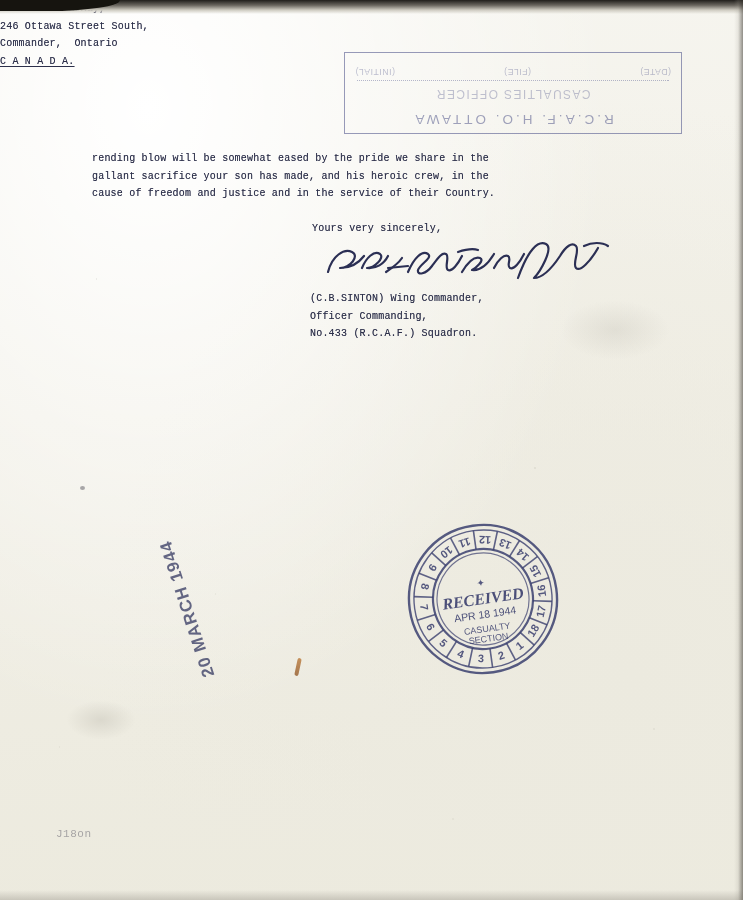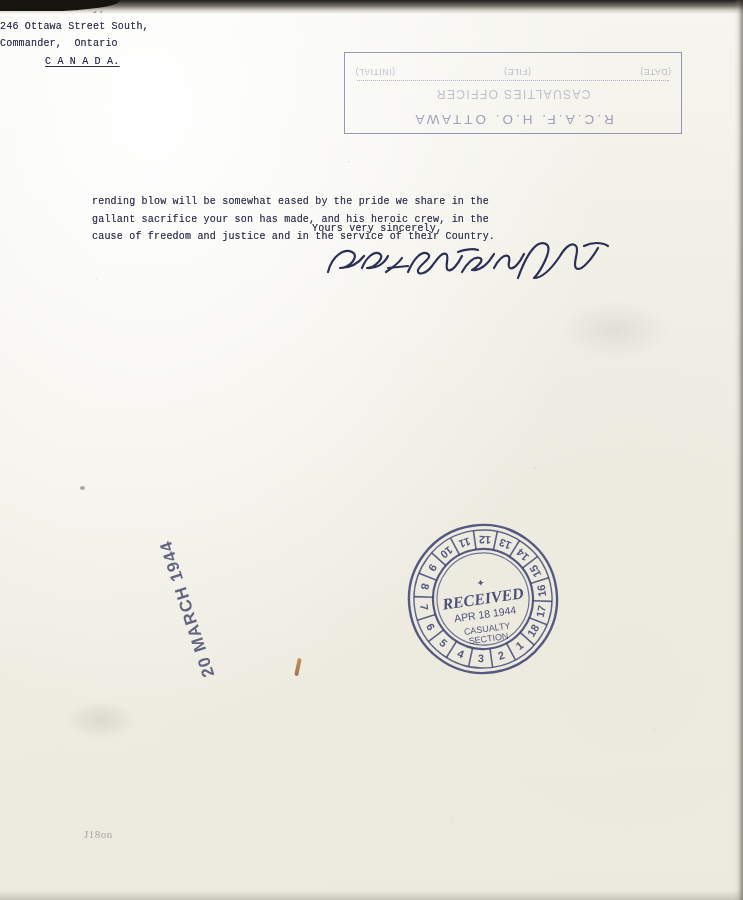--- a/index.html
+++ b/index.html
@@ -75,30 +75,29 @@
     position: absolute;
     color: #2c2f4a;
     font-family: Liberation Mono, monospace;
     font-size: 10px;
     line-height: 17.5px;
     letter-spacing: .2px;
     white-space: pre;
     text-shadow: 0 0 .6px rgba(44,47,74,.55);
   }
 
-  #body-par   { left: 92px;  top: 150px; margin-top: 43px; }
+  #body-par   { left: 92px;  top: 150px; }
   #closing    { left: 312px; top: 220px; }
   #sig-block  { left: 310px; top: 290px; }
   #address    { left: 92px;  top: 378px; }
 
   
   .underline-word {
     text-decoration: underline;
     text-underline-offset: 2px;
-    padding-left: 45px;
   }
 
   
   #signature {
     position: absolute;
     left: 322px;
     top: 238px;
     width: 290px;
     height: 52px;
     color: #2b2f54;
@@ -186,25 +185,24 @@
     border-radius: 2px;
     opacity: .75;
   }
 
   
   #bottom-ref {
     position: absolute;
     left: 56px;
     top: 828px;
     color: #6d6a74;
-    font-family: Liberation Serif, serif;
+    font-family: Liberation Mono, monospace;
     font-size: 11px;
     letter-spacing: .5px;
     opacity: .55;
-    margin-left: 28px;
   }
 
   
   .smudge {
     position: absolute;
     border-radius: 50%;
     pointer-events: none;
   }
   #smudge-1 { left: 80px;  top: 486px; width: 5px;  height: 4px;  background: rgba(70,68,80,.45); }
   #smudge-2 { left: 66px;  top: 700px; width: 70px; height: 40px; background: radial-gradient(ellipse, rgba(150,146,134,.22), rgba(150,146,134,0) 70%); }
@@ -251,20 +249,23 @@
         <path d="M86 34 C 92 20, 100 12, 106 16 C 111 20, 98 26, 96 32 C 95 38, 104 36, 110 28 C 116 20, 120 14, 124 16 C 128 18, 122 30, 126 32 C 130 34, 136 26, 140 18"></path>
         <path d="M136 14 C 142 12, 150 10, 156 12"></path>
         <path d="M140 34 C 146 24, 152 18, 158 20 C 163 22, 154 30, 150 32 C 158 33, 166 26, 172 16"></path>
         <path d="M172 30 C 176 22, 182 16, 186 18 C 190 20, 184 28, 188 30 C 192 32, 198 24, 202 16"></path>
         <path d="M196 40 C 206 12, 216 2, 224 6 C 232 10, 218 34, 212 40 C 220 40, 230 30, 238 18 C 244 8, 250 4, 254 8 C 258 12, 250 26, 254 30 C 258 34, 268 24, 276 10"></path>
         <path d="M262 8 C 270 4, 280 4, 286 8"></path>
       </g>
     </svg>
   </div>
 
+  <div class="typed" id="sig-block">(C.B.SINTON) Wing Commander,
+Officer Commanding,
+No.433 (R.C.A.F.) Squadron.</div>
 
   <div id="address">
     <div class="typed" style="position:static">Mr.Charles McKay,</div>
     <div class="typed" style="position:static">246 Ottawa Street South,</div>
     <div class="typed" style="position:static">Commander,  Ontario</div>
     <div class="typed underline-word" style="position:static">C A N A D A.</div>
   </div>
 
   <div id="received-stamp" style="transform: rotate(-8deg);">
     <svg viewBox="0 0 158 158" width="158" height="158" aria-hidden="true">

